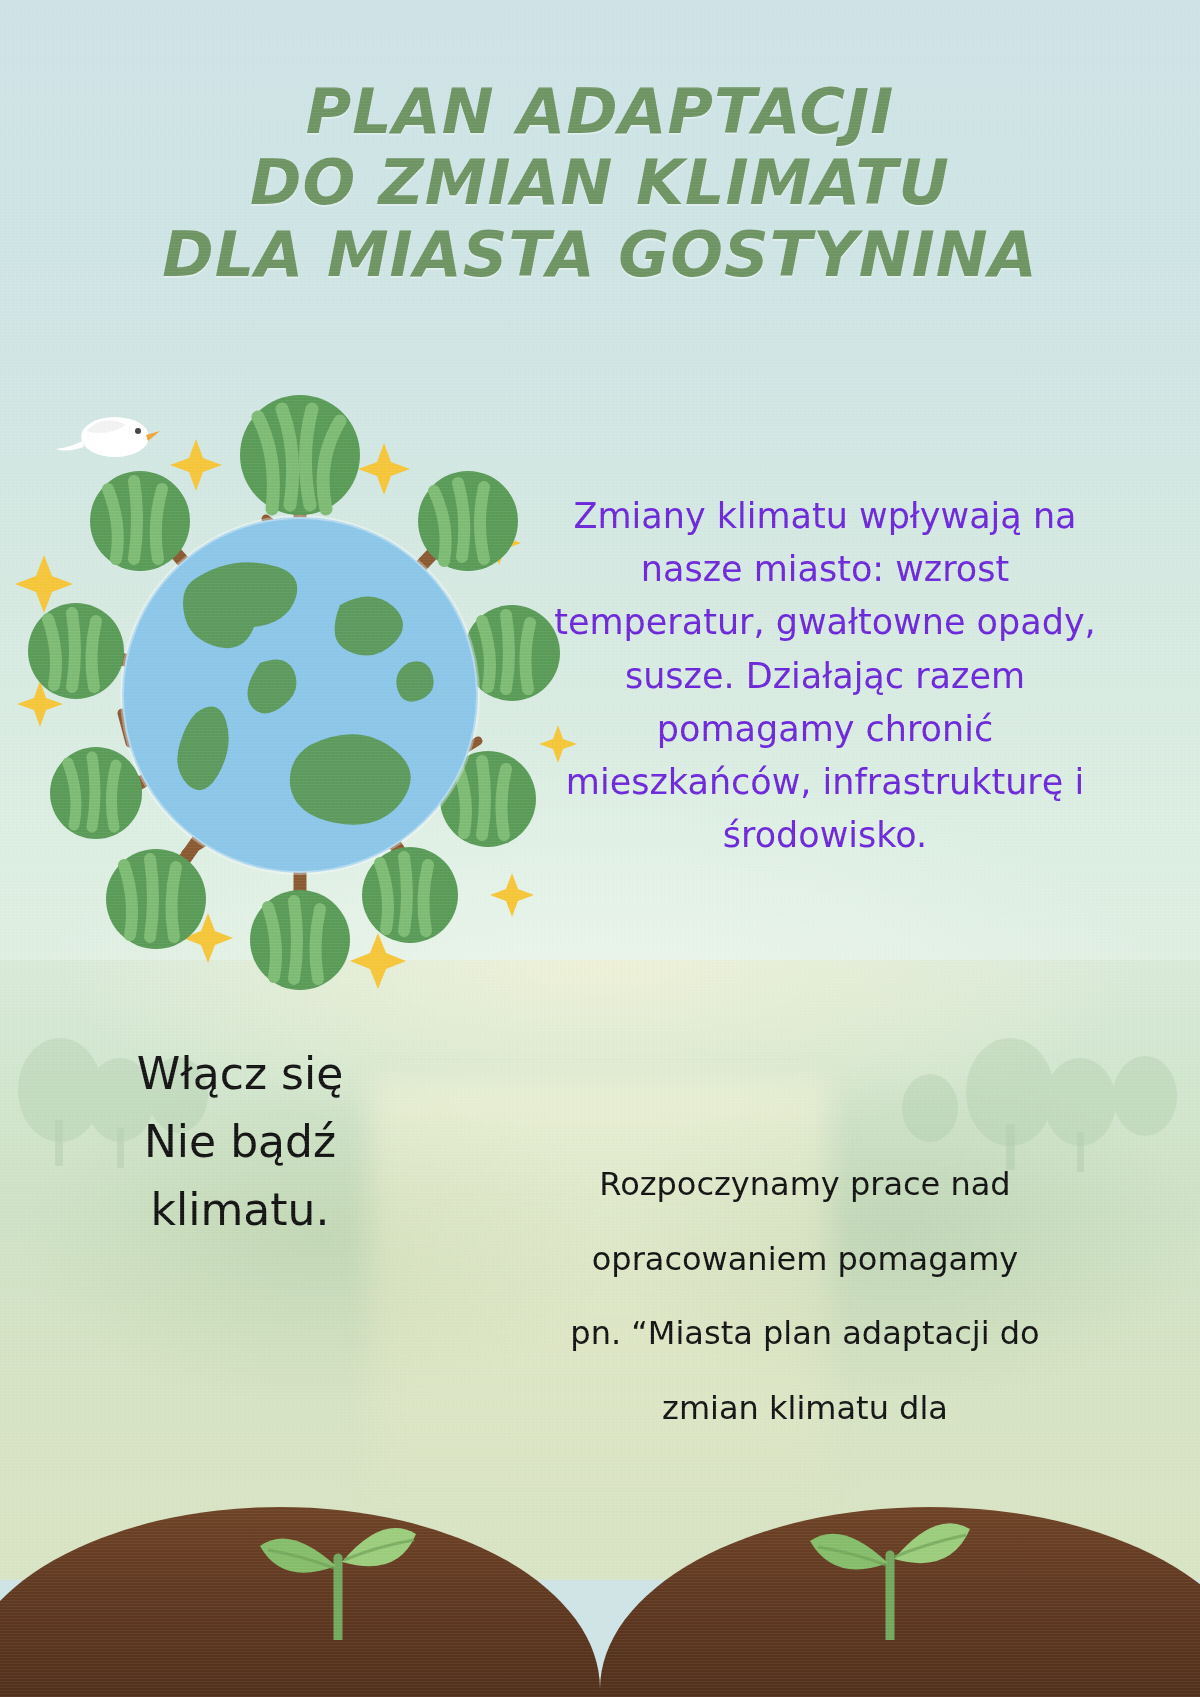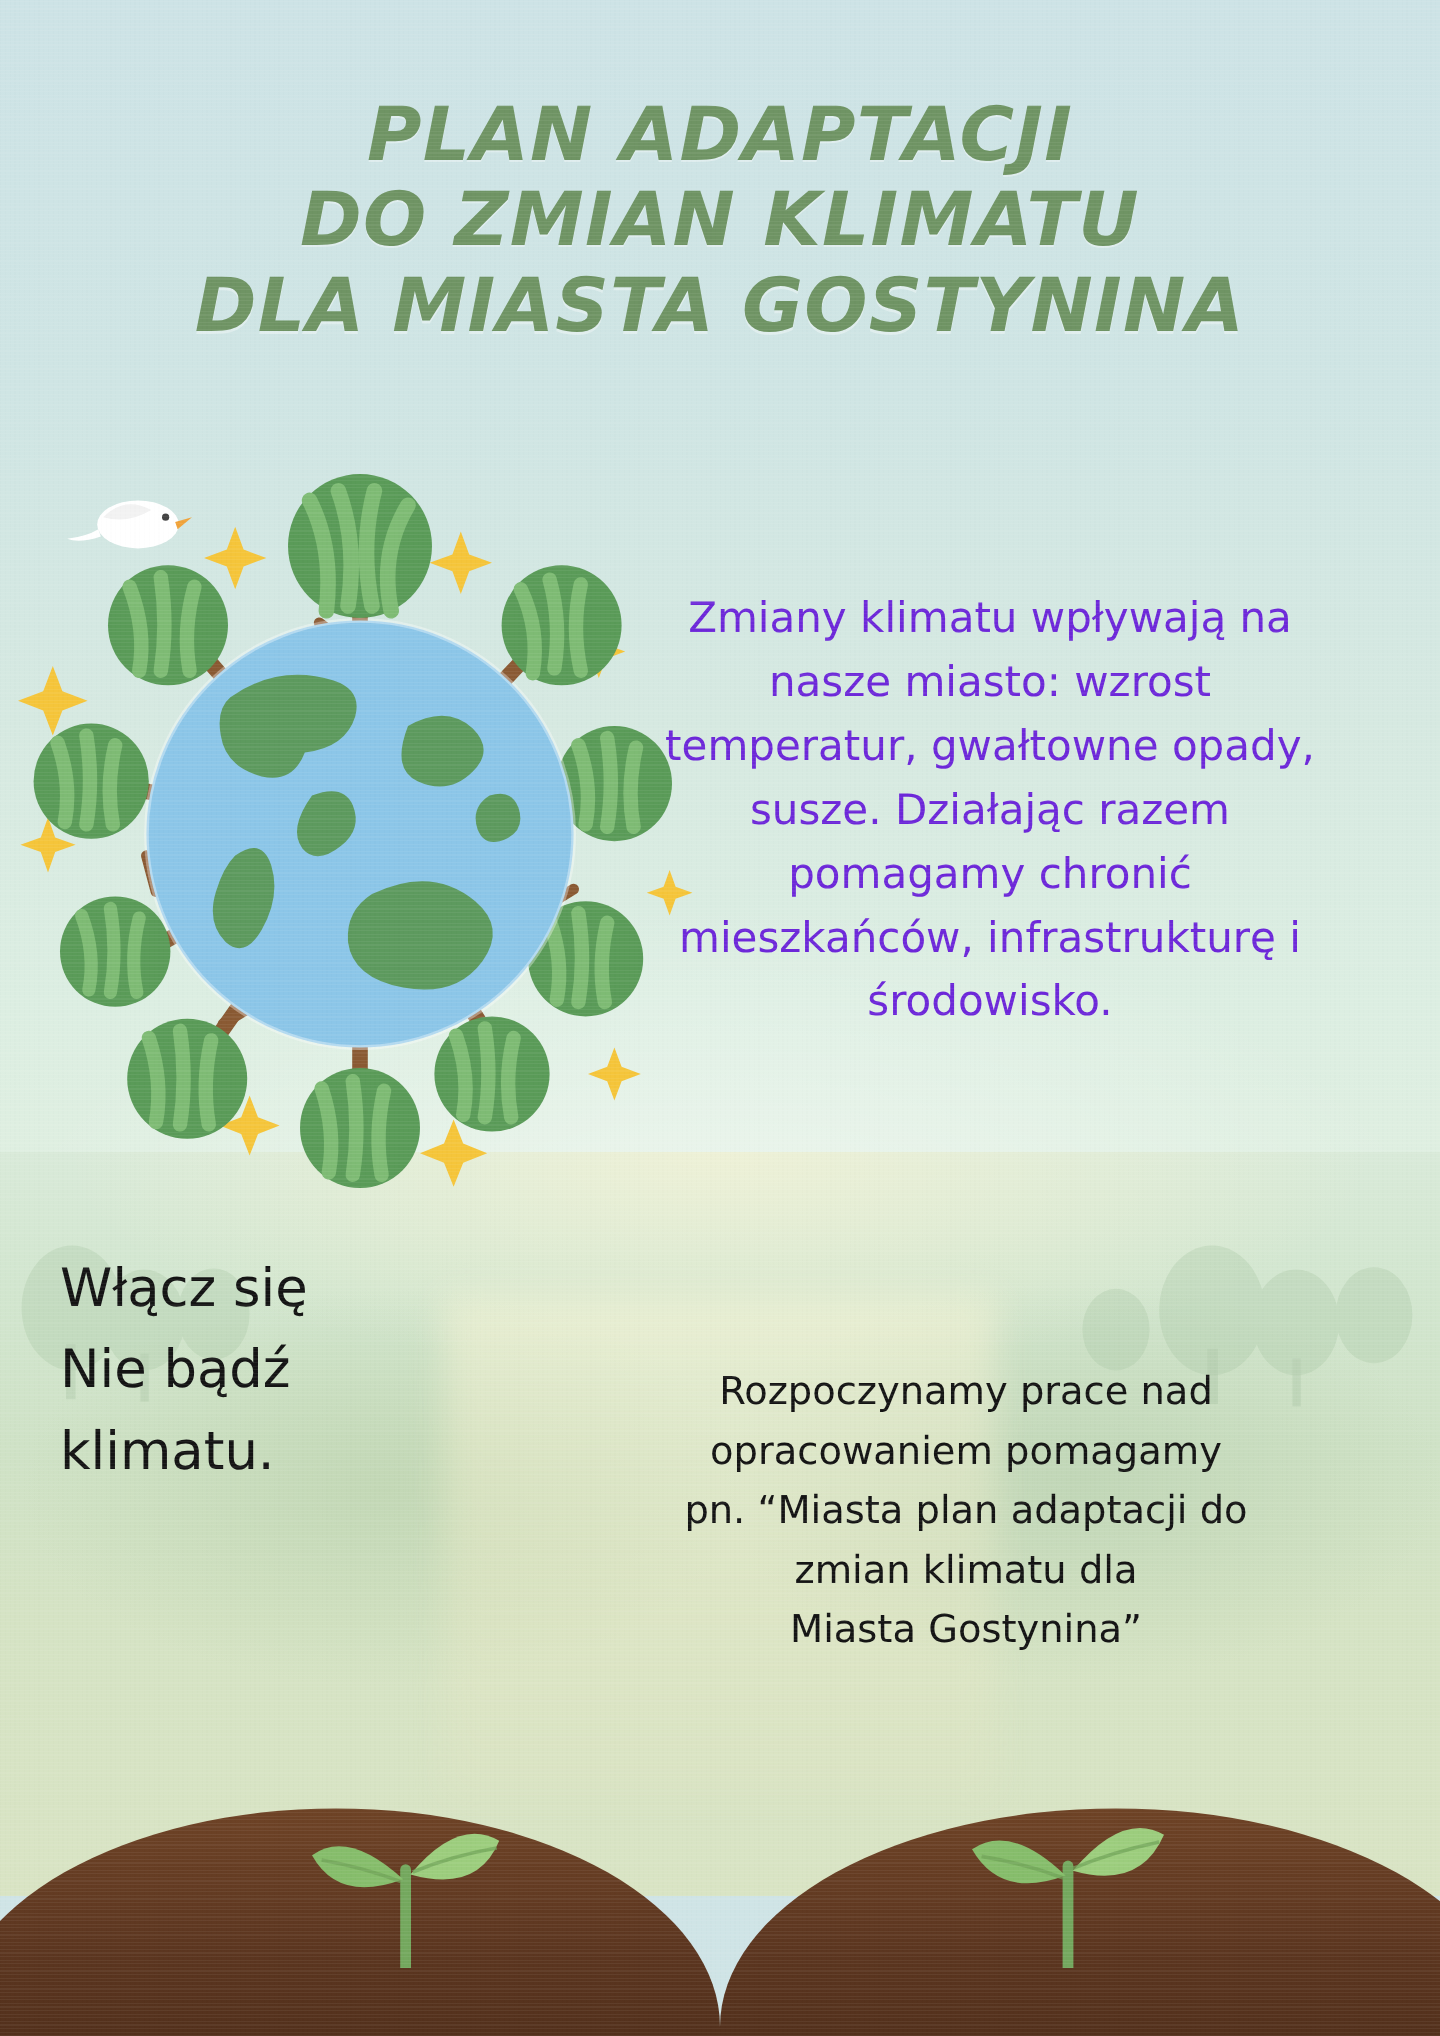--- a/index.html
+++ b/index.html
@@ -125,38 +125,39 @@
     font-family: "DejaVu Sans", sans-serif;
     font-size: 35px;
     line-height: 1.52;
     color: #6d28d9;
   }
   .cta-text {
     position: absolute;
     left: 50px;
     top: 1040px;
     width: 380px;
+    text-align: center;
     font-family: "DejaVu Sans", sans-serif;
     font-size: 44px;
     line-height: 1.55;
     color: #141414;
   }
   .cta-text span { display: block; }
   .info-text {
     position: absolute;
     left: 545px;
     top: 1135px;
     width: 520px;
     text-align: center;
     font-family: "DejaVu Sans", sans-serif;
     font-size: 32px;
     line-height: 1.55;
     color: #141414;
   }
-  .info-text span { display: block; }
+  .info-text span { display: block; margin-top: 25px; }
 </style>
 </head>
 <body>
 
 <div id="poster">
 
   <div class="bg-sky"></div>
   <div class="bg-field"></div>
   <div class="bg-hill-left"></div>
   <div class="bg-hill-right"></div>
@@ -292,21 +293,20 @@
     <span>Włącz się</span>
     <span>Nie bądź</span>
     <span>klimatu.</span>
   </div>
 
   <div class="info-text">
     <span>Rozpoczynamy prace nad</span>
     <span>opracowaniem pomagamy</span>
     <span>pn. “Miasta plan adaptacji do</span>
     <span>zmian klimatu dla</span>
-    <span>Miasta Gostynina”</span>
   </div>
 
   <div class="bg-soil">
     <div class="soil-mound soil-left"></div>
     <div class="soil-mound soil-right"></div>
   </div>
 
   <svg style="position:absolute;left:250px;top:1500px;width:180px;height:140px" viewBox="0 0 180 140">
     <path d="M88 140 L88 58" stroke="#74a85e" stroke-width="9" fill="none" stroke-linecap="round"></path>
     <path d="M86 66 q-46 -42 -76 -20 q22 40 76 20z" fill="#86bd6b"></path>

